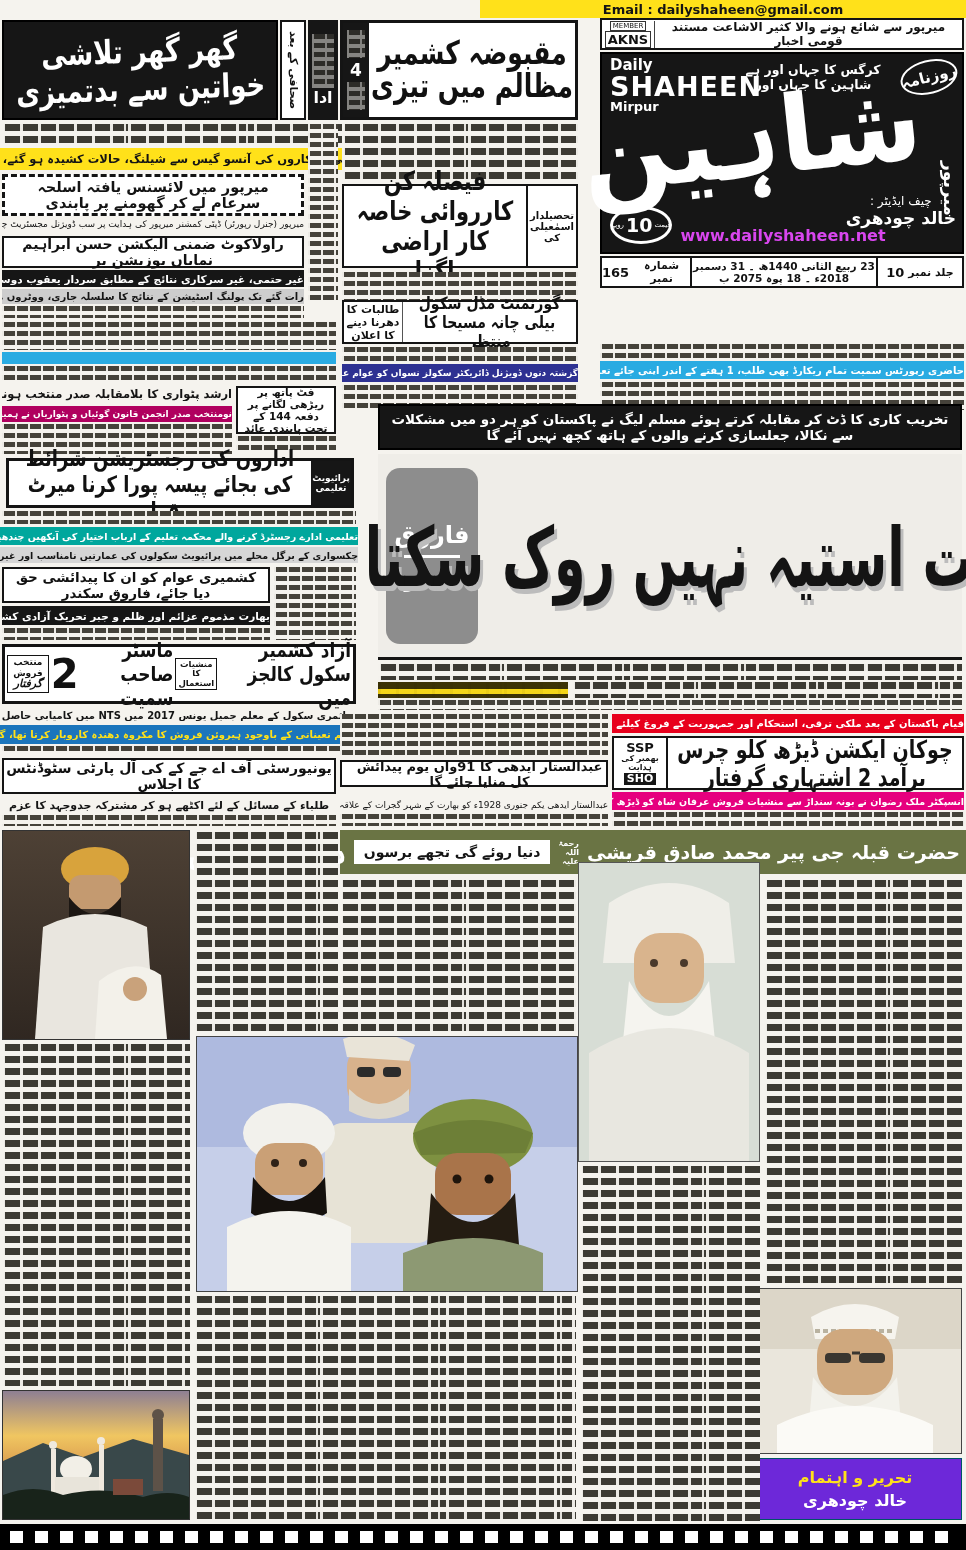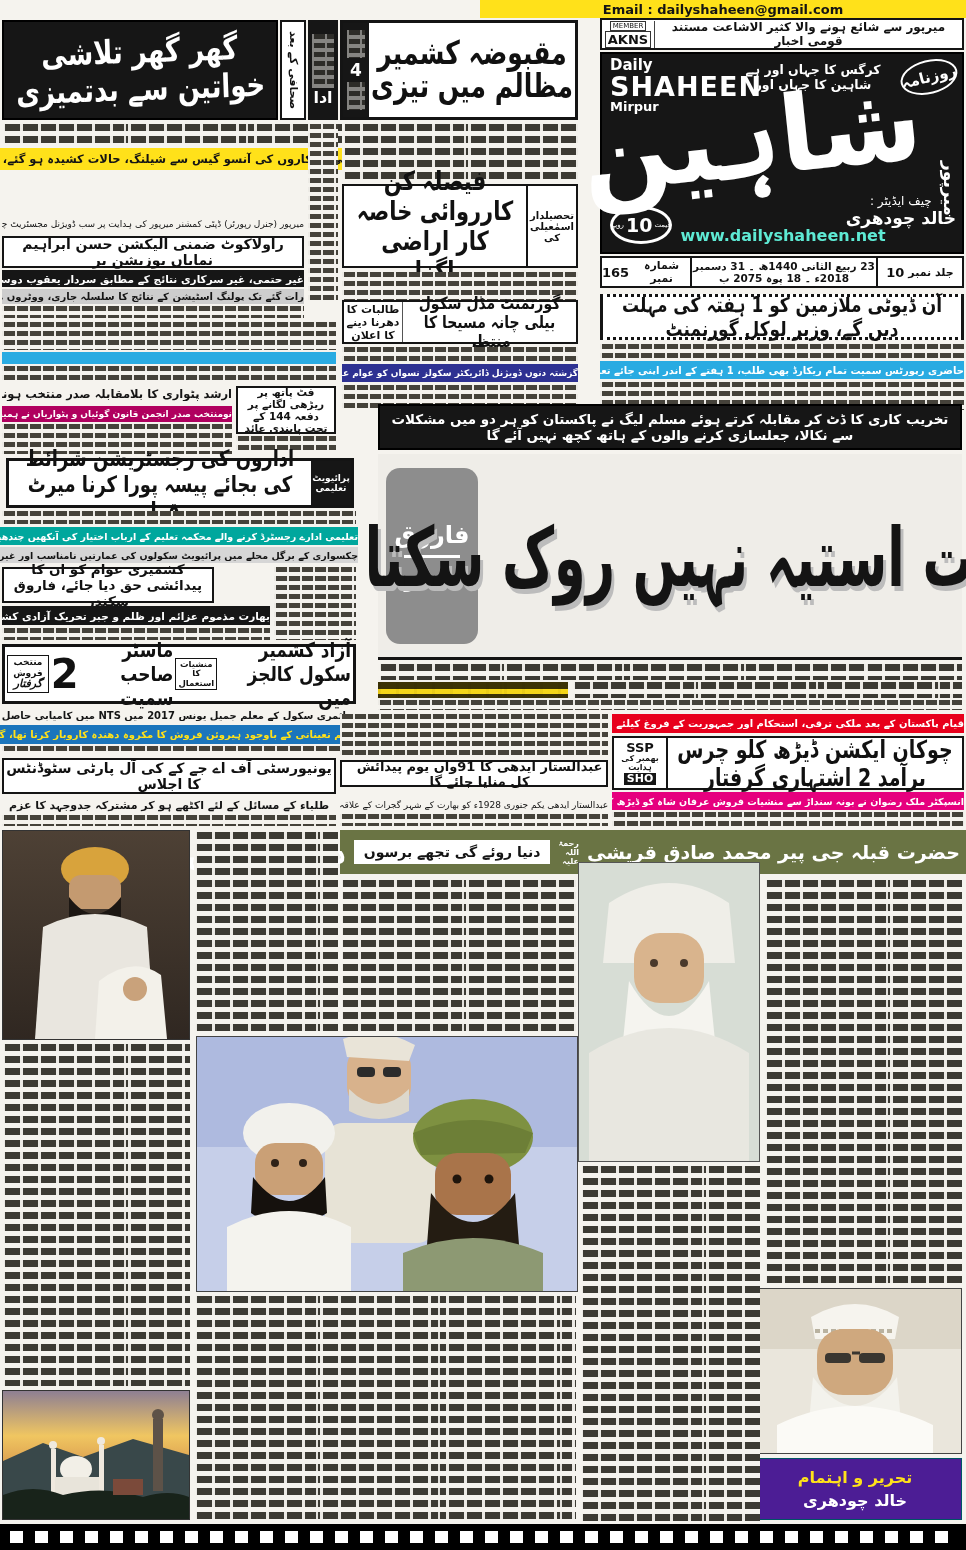--- a/index.html
+++ b/index.html
@@ -54,21 +54,21 @@
     <div class="abs b vtext" style="right:2px;top:52px;height:110px;color:#fff;font-size:17px;">میرپور</div>
     <div class="abs" style="right:6px;top:140px;color:#fff;text-align:center;">
       <div style="font-size:12px;">چیف ایڈیٹر :</div>
       <div class="b" style="font-size:17px;">خالد چودھری</div>
     </div>
     <div class="abs ctr" style="left:8px;top:152px;width:62px;height:38px;border:3px solid #fff;border-radius:50%;color:#fff;gap:2px;">
       <span style="font-size:7px;">قیمت</span>
       <span class="b" style="font-size:19px;">10</span>
       <span style="font-size:7px;">روپے</span>
     </div>
-    <div class="abs b" style="left:76px;top:172px;width:210px;color:#5eead4;font-size:16px;direction:ltr;text-align:center;">www.dailyshaheen.net</div>
+    <div class="abs b" style="left:76px;top:172px;width:210px;color:#d946ef;font-size:16px;direction:ltr;text-align:center;">www.dailyshaheen.net</div>
   </div>
 
   <div class="abs hbox" style="left:600px;top:256px;width:364px;height:32px;display:flex;">
     <span class="ctr" style="width:84px;border-left:2px solid #141414;gap:4px;">
       <span class="b" style="font-size:11px;">جلد نمبر</span>
       <span class="b" style="font-size:13px;direction:ltr;">10</span>
     </span>
     <span class="ctr b" style="flex:1;font-size:10.5px;border-left:2px solid #141414;">23 ربیع الثانی 1440ھ ۔ 31 دسمبر 2018ء ۔ 18 پوہ 2075 ب</span>
     <span class="ctr" style="width:88px;gap:4px;">
       <span class="b" style="font-size:11px;">شمارہ نمبر</span>
@@ -94,20 +94,23 @@
       <span class="b" style="font-size:17px;">4</span>
       <span class="sim fine" style="width:18px;height:28px;opacity:.5;"></span>
     </span>
   </div>
 
   <div class="abs sim" style="left:2px;top:124px;width:576px;height:22px;"></div>
   <div class="abs ctr" style="left:0;top:148px;width:578px;height:22px;background:#ffe11a;">
     <span class="b strip" style="font-size:11.5px;">کشمیریوں پر لاٹھی چارج کے بعد ہندوستانی اہلکاروں کی آنسو گیس سے شیلنگ، حالات کشیدہ ہو گئے، عالمی دنیا خاموش</span>
   </div>
 
+  <div class="abs ctr" style="left:2px;top:174px;width:302px;height:42px;border:3px dashed #141414;background:#fff;">
+    <span class="b" style="font-size:14.5px;padding:0 6px;">میرپور میں لائسنس یافتہ اسلحہ سرعام لے کر گھومنے پر پابندی</span>
+  </div>
   <div class="abs strip" style="left:2px;top:219px;width:302px;height:13px;font-size:9px;">میرپور (جنرل رپورٹر) ڈپٹی کمشنر میرپور کی ہدایت پر سب ڈویژنل مجسٹریٹ چودھری (بقیہ 57 صفحہ 2)</div>
 
   <div class="abs hbox ctr" style="left:2px;top:236px;width:302px;height:32px;">
     <span class="b" style="font-size:14px;">راولاکوٹ ضمنی الیکشن حسن ابراہیم نمایاں پوزیشن پر</span>
   </div>
   <div class="abs rev ctr" style="left:2px;top:270px;width:302px;height:17px;">
     <span class="b strip" style="font-size:10.5px;">غیر حتمی، غیر سرکاری نتائج کے مطابق سردار یعقوب دوسرے نمبر پر</span>
   </div>
   <div class="abs ctr" style="left:2px;top:289px;width:302px;height:15px;background:#cdcdcd;">
     <span class="b strip" style="font-size:10px;">رات گئے تک پولنگ اسٹیشن کے نتائج کا سلسلہ جاری، ووٹروں میں جوش و خروش</span>
@@ -116,23 +119,20 @@
 
   <div class="abs sim fine" style="left:308px;top:124px;width:30px;height:180px;"></div>
 
   <div class="abs sim" style="left:342px;top:124px;width:236px;height:56px;"></div>
   <div class="abs hbox" style="left:342px;top:184px;width:236px;height:84px;display:flex;">
     <span class="ctr b" style="width:44px;border-left:2px solid #141414;font-size:10px;padding:2px;">تحصیلدار اسمٰعیلی کی</span>
     <span class="ctr b" style="flex:1;font-size:21px;transform:scaleY(1.25);line-height:1.15;padding:0 4px;">فیصلہ کن کارروائی خاصہ کار اراضی واگزار</span>
   </div>
   <div class="abs sim fine" style="left:342px;top:272px;width:236px;height:30px;"></div>
 
-  <div class="abs hbox ctr" style="left:600px;top:294px;width:364px;height:46px;border-width:3px;border-style:dotted solid;">
-    <span class="b" style="font-size:17px;transform:scaleY(1.2);padding:0 4px;">آن ڈیوٹی ملازمین کو 1 ہفتہ کی مہلت دیں گے، وزیر لوکل گورنمنٹ</span>
-  </div>
   <div class="abs sim fine" style="left:600px;top:344px;width:364px;height:15px;"></div>
   <div class="abs ctr" style="left:600px;top:361px;width:364px;height:18px;background:#29abe2;">
     <span class="b strip" style="font-size:10px;color:#fff;">حاضری رپورٹس سمیت تمام ریکارڈ بھی طلب، 1 ہفتے کے اندر اپنی جائے تعیناتی پر حاضر نہ ہونے والے ملازمین کے خلاف پاور ایکٹ کے تحت کارروائی ہوگی</span>
   </div>
   <div class="abs sim fine" style="left:600px;top:382px;width:364px;height:28px;"></div>
 
   <div class="abs hbox" style="left:342px;top:300px;width:236px;height:44px;display:flex;">
     <span class="ctr b" style="flex:1;font-size:14px;transform:scaleY(1.2);padding:0 2px;">گورنمنٹ مڈل سکول بیلی چانہ مسیحا کا منتظر</span>
     <span class="ctr b" style="width:56px;border-right:1px solid #555;font-size:11px;padding:1px;">طالبات کا دھرنا دینے کا اعلان</span>
   </div>
@@ -163,21 +163,21 @@
     <span class="ctr b" style="flex:1;font-size:18px;transform:scaleY(1.25);padding:0 3px;">اداروں کی رجسٹریشن شرائط کی بجائے پیسہ پورا کرنا میرٹ قرار</span>
   </div>
   <div class="abs sim fine" style="left:2px;top:511px;width:354px;height:13px;"></div>
   <div class="abs ctr" style="left:0;top:527px;width:358px;height:18px;background:#00a79d;">
     <span class="b strip" style="font-size:9.5px;color:#fff;">تعلیمی ادارے رجسٹرڈ کرنے والے محکمہ تعلیم کے ارباب اختیار کی آنکھیں چندھیا رہی ہیں، افسران نے پرائیویٹ سکولوں کا معائنہ جرم بھلا دیا</span>
   </div>
   <div class="abs ctr" style="left:0;top:547px;width:358px;height:16px;background:#d6d6d6;">
     <span class="b strip" style="font-size:9.5px;">چکسواری کے برگل محلے میں پرائیویٹ سکولوں کی عمارتیں نامناسب اور غیر موزوں، رہائشی کوارٹروں کے تنگ و تاریک کمروں میں سکول چل رہے ہیں</span>
   </div>
 
-  <div class="abs hbox ctr" style="left:2px;top:567px;width:212px;height:36px;">
+  <div class="abs hbox ctr" style="left:2px;top:567px;width:268px;height:36px;">
     <span class="b" style="font-size:13.5px;padding:0 4px;">کشمیری عوام کو ان کا پیدائشی حق دیا جائے، فاروق سکندر</span>
   </div>
   <div class="abs rev ctr" style="left:2px;top:606px;width:268px;height:19px;">
     <span class="b strip" style="font-size:10.5px;">بھارت مذموم عزائم اور ظلم و جبر تحریک آزادی کشمیر کو ختم نہیں کر سکتا</span>
   </div>
   <div class="abs sim fine" style="left:2px;top:628px;width:268px;height:12px;"></div>
   <div class="abs sim fine" style="left:274px;top:567px;width:82px;height:73px;"></div>
 
   <div class="abs hbox" style="left:2px;top:644px;width:354px;height:60px;display:flex;align-items:center;border-width:3px;gap:2px;padding:0 2px;">
     <span class="b" style="font-size:17px;transform:scaleY(1.2);">آزاد کشمیر سکول کالجز میں</span>
@@ -356,21 +356,21 @@
       <path d="M66 42 l80 0" stroke="#b9b2a0" stroke-width="4" stroke-dasharray="5 3"></path>
       <rect x="68" y="40" width="76" height="66" rx="26" fill="#cfa87e"></rect>
       <rect x="76" y="64" width="26" height="10" rx="4" fill="#3a3630"></rect>
         <rect x="110" y="64" width="26" height="10" rx="4" fill="#3a3630"></rect>
       <path d="M103 64 l8 0" stroke="#3a3630" stroke-width="3"></path>
       <path d="M64 88 q42 58 84 0 l4 46 q-48 32 -92 0 z" fill="#f3f2ec"></path>
       <path d="M28 136 q78 -38 156 0 l0 28 -156 0 z" fill="#fbfaf6"></path>
     </svg>
   </div>
 
-  <div class="abs ctr" style="left:748px;top:1458px;width:214px;height:62px;background:#4c1d95;flex-direction:column;gap:4px;border:1px solid #056;">
+  <div class="abs ctr" style="left:748px;top:1458px;width:214px;height:62px;background:#6d28d9;flex-direction:column;gap:4px;border:1px solid #056;">
     <span class="b" style="color:#ffe11a;font-size:16px;">تحریر و اہتمام</span>
     <span class="b" style="color:#fff;font-size:16px;">خالد چودھری</span>
   </div>
 
   <div class="abs sim" style="left:194px;top:832px;width:144px;height:200px;"></div>
   <div class="abs sim" style="left:340px;top:880px;width:236px;height:152px;"></div>
   <div class="abs sim" style="left:764px;top:880px;width:198px;height:404px;"></div>
   <div class="abs sim" style="left:2px;top:1044px;width:188px;height:342px;"></div>
   <div class="abs sim" style="left:194px;top:1296px;width:382px;height:226px;"></div>
   <div class="abs sim" style="left:580px;top:1166px;width:180px;height:356px;"></div>

